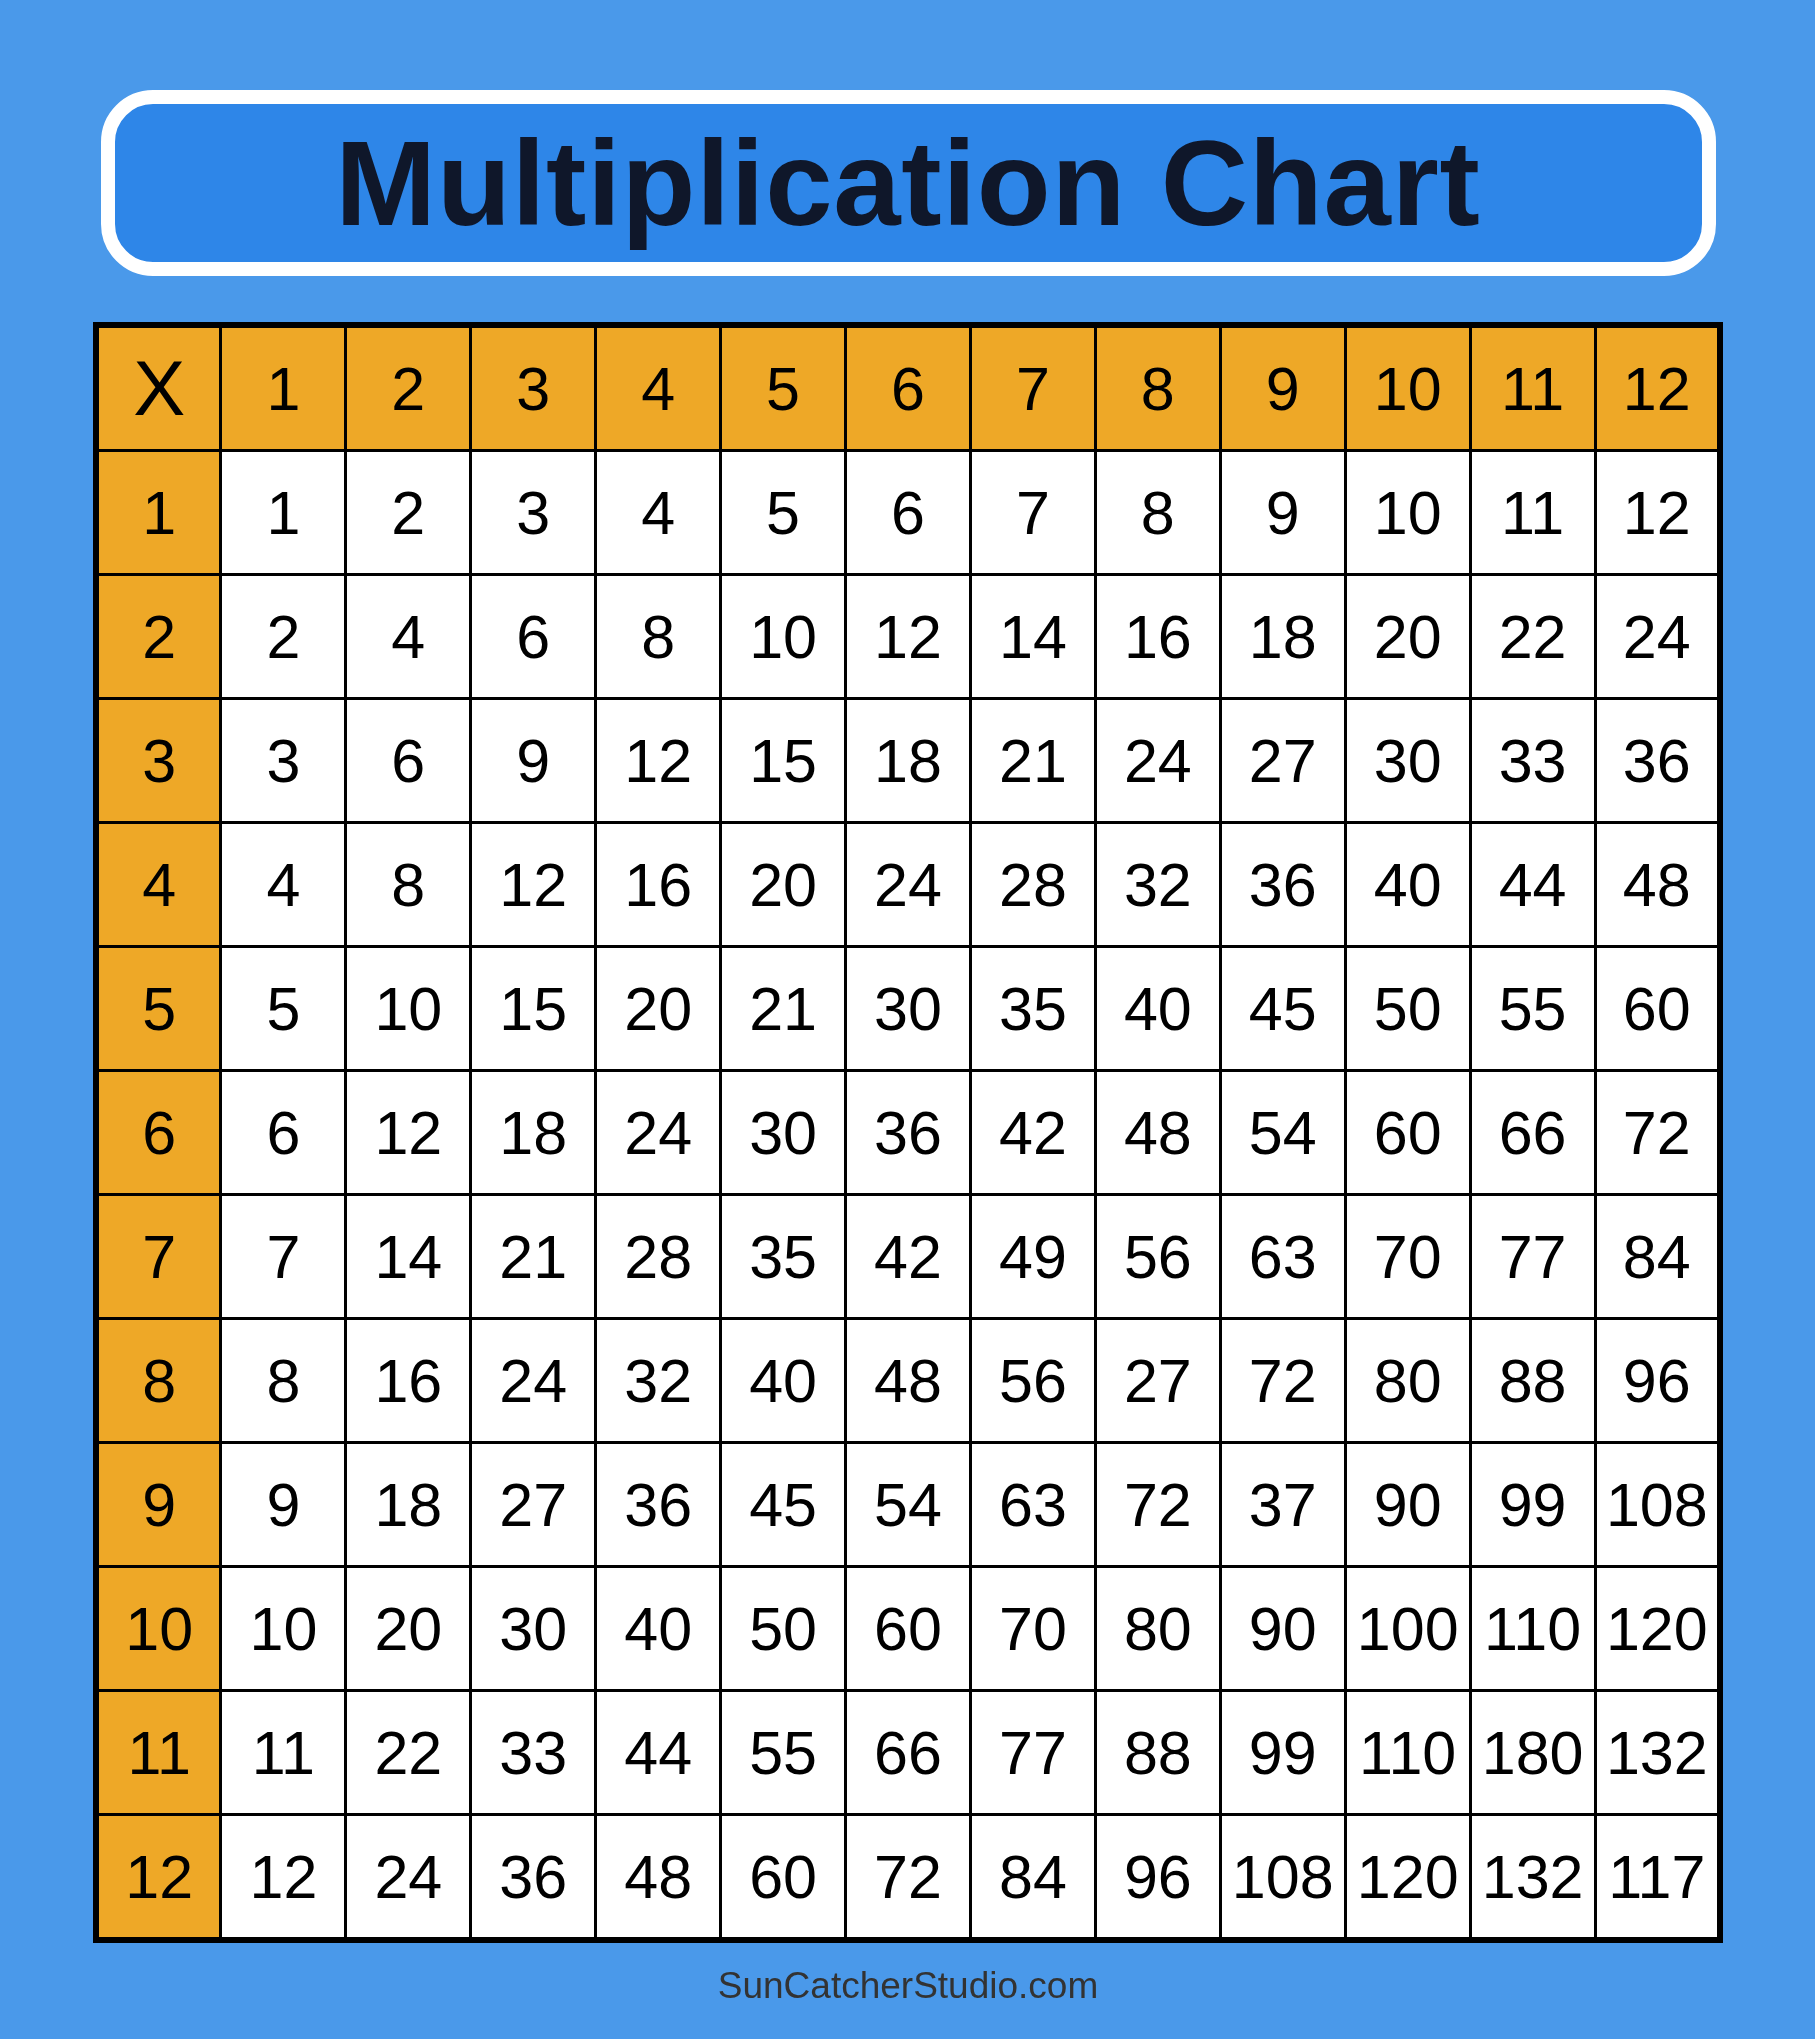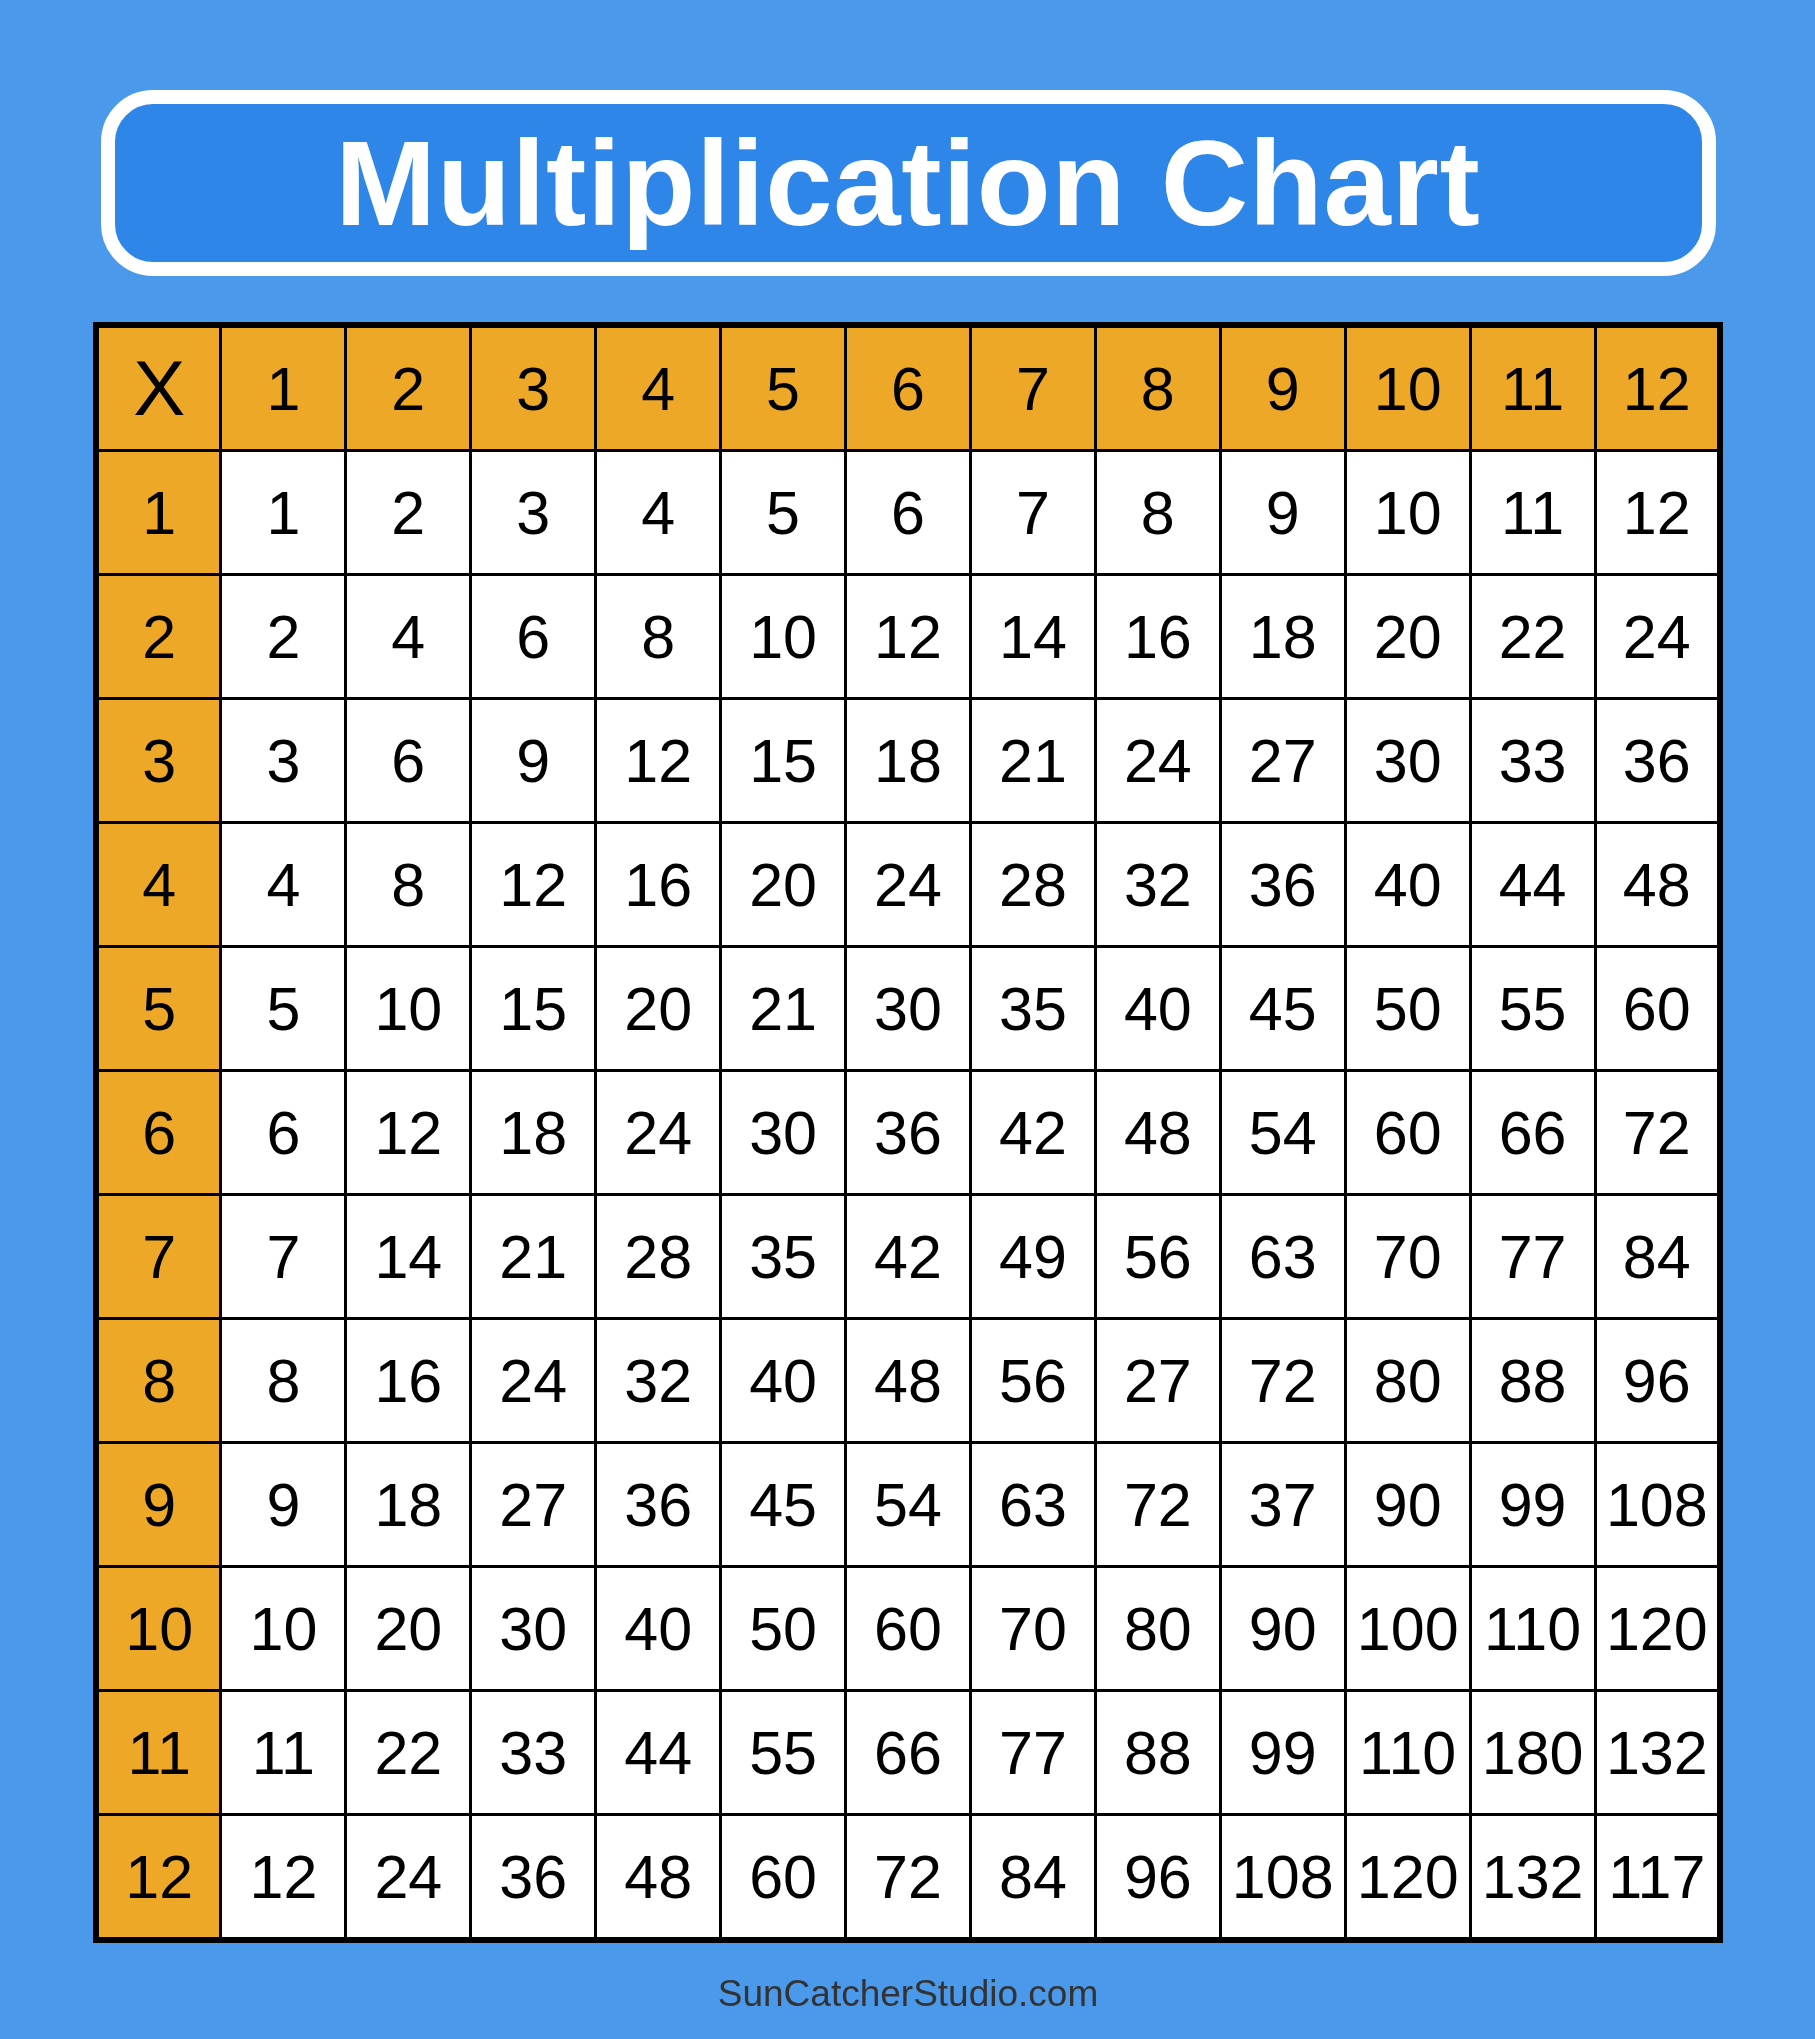--- a/index.html
+++ b/index.html
@@ -23,21 +23,21 @@
     border-radius: 52px;
     display: flex;
     align-items: center;
     justify-content: center;
   }
   .title-banner h1 {
     margin: 12px;
     font-size: 121px;
     line-height: 1;
     font-weight: bold;
-    color: #ffffff;
+    color: #0f172a;
     letter-spacing: 0.8px;
   }
   table.mult-table {
     border-collapse: collapse;
     table-layout: fixed;
     width: 1630px;
     margin: 46px auto 0 auto;
     background: #ffffff;
     border: 6.5px solid #000000;
   }
@@ -54,21 +54,21 @@
     background: #ffffff;
   }
   table.mult-table th.head-cell {
     background: #EEA827;
     font-weight: 400;
   }
   table.mult-table th.corner-cell {
     font-size: 78px;
   }
   .site-footer {
-    margin-top: 30px;
+    margin-top: 22px;
     text-align: center;
     font-size: 37px;
     color: #333333;
   }
 </style>
 </head>
 <body>
 
 <div class="title-banner">
   <h1>Multiplication Chart</h1>

